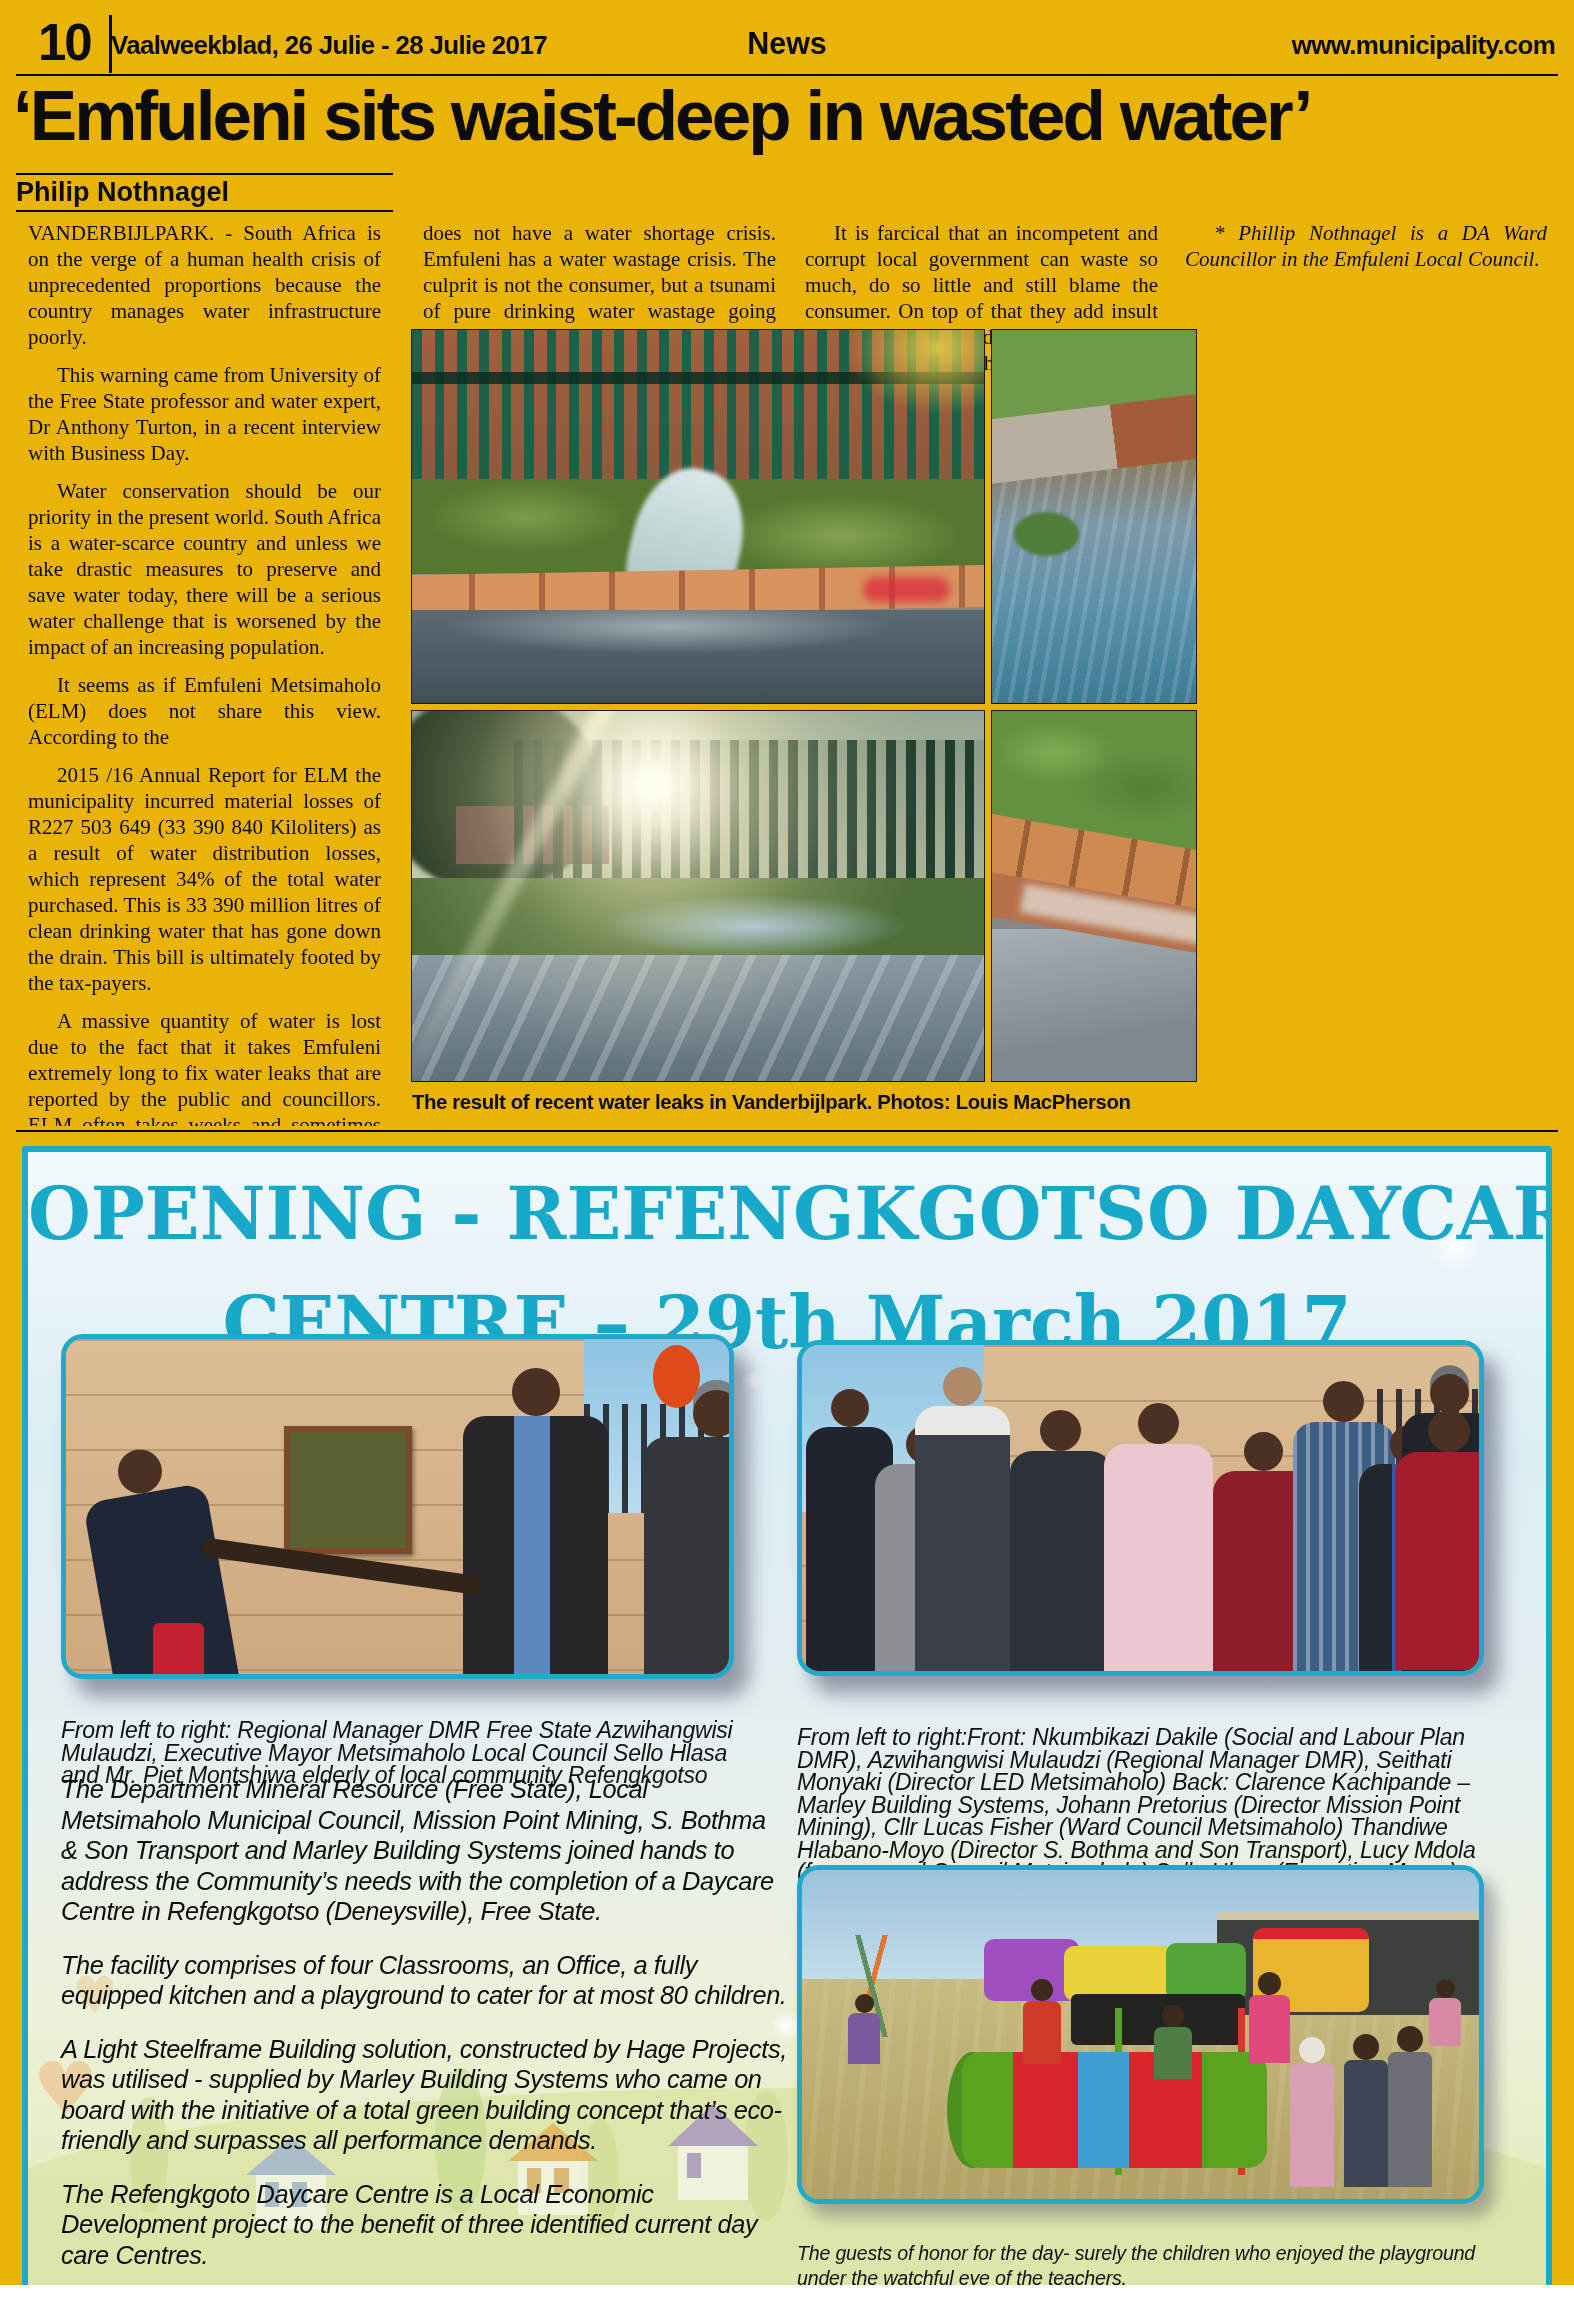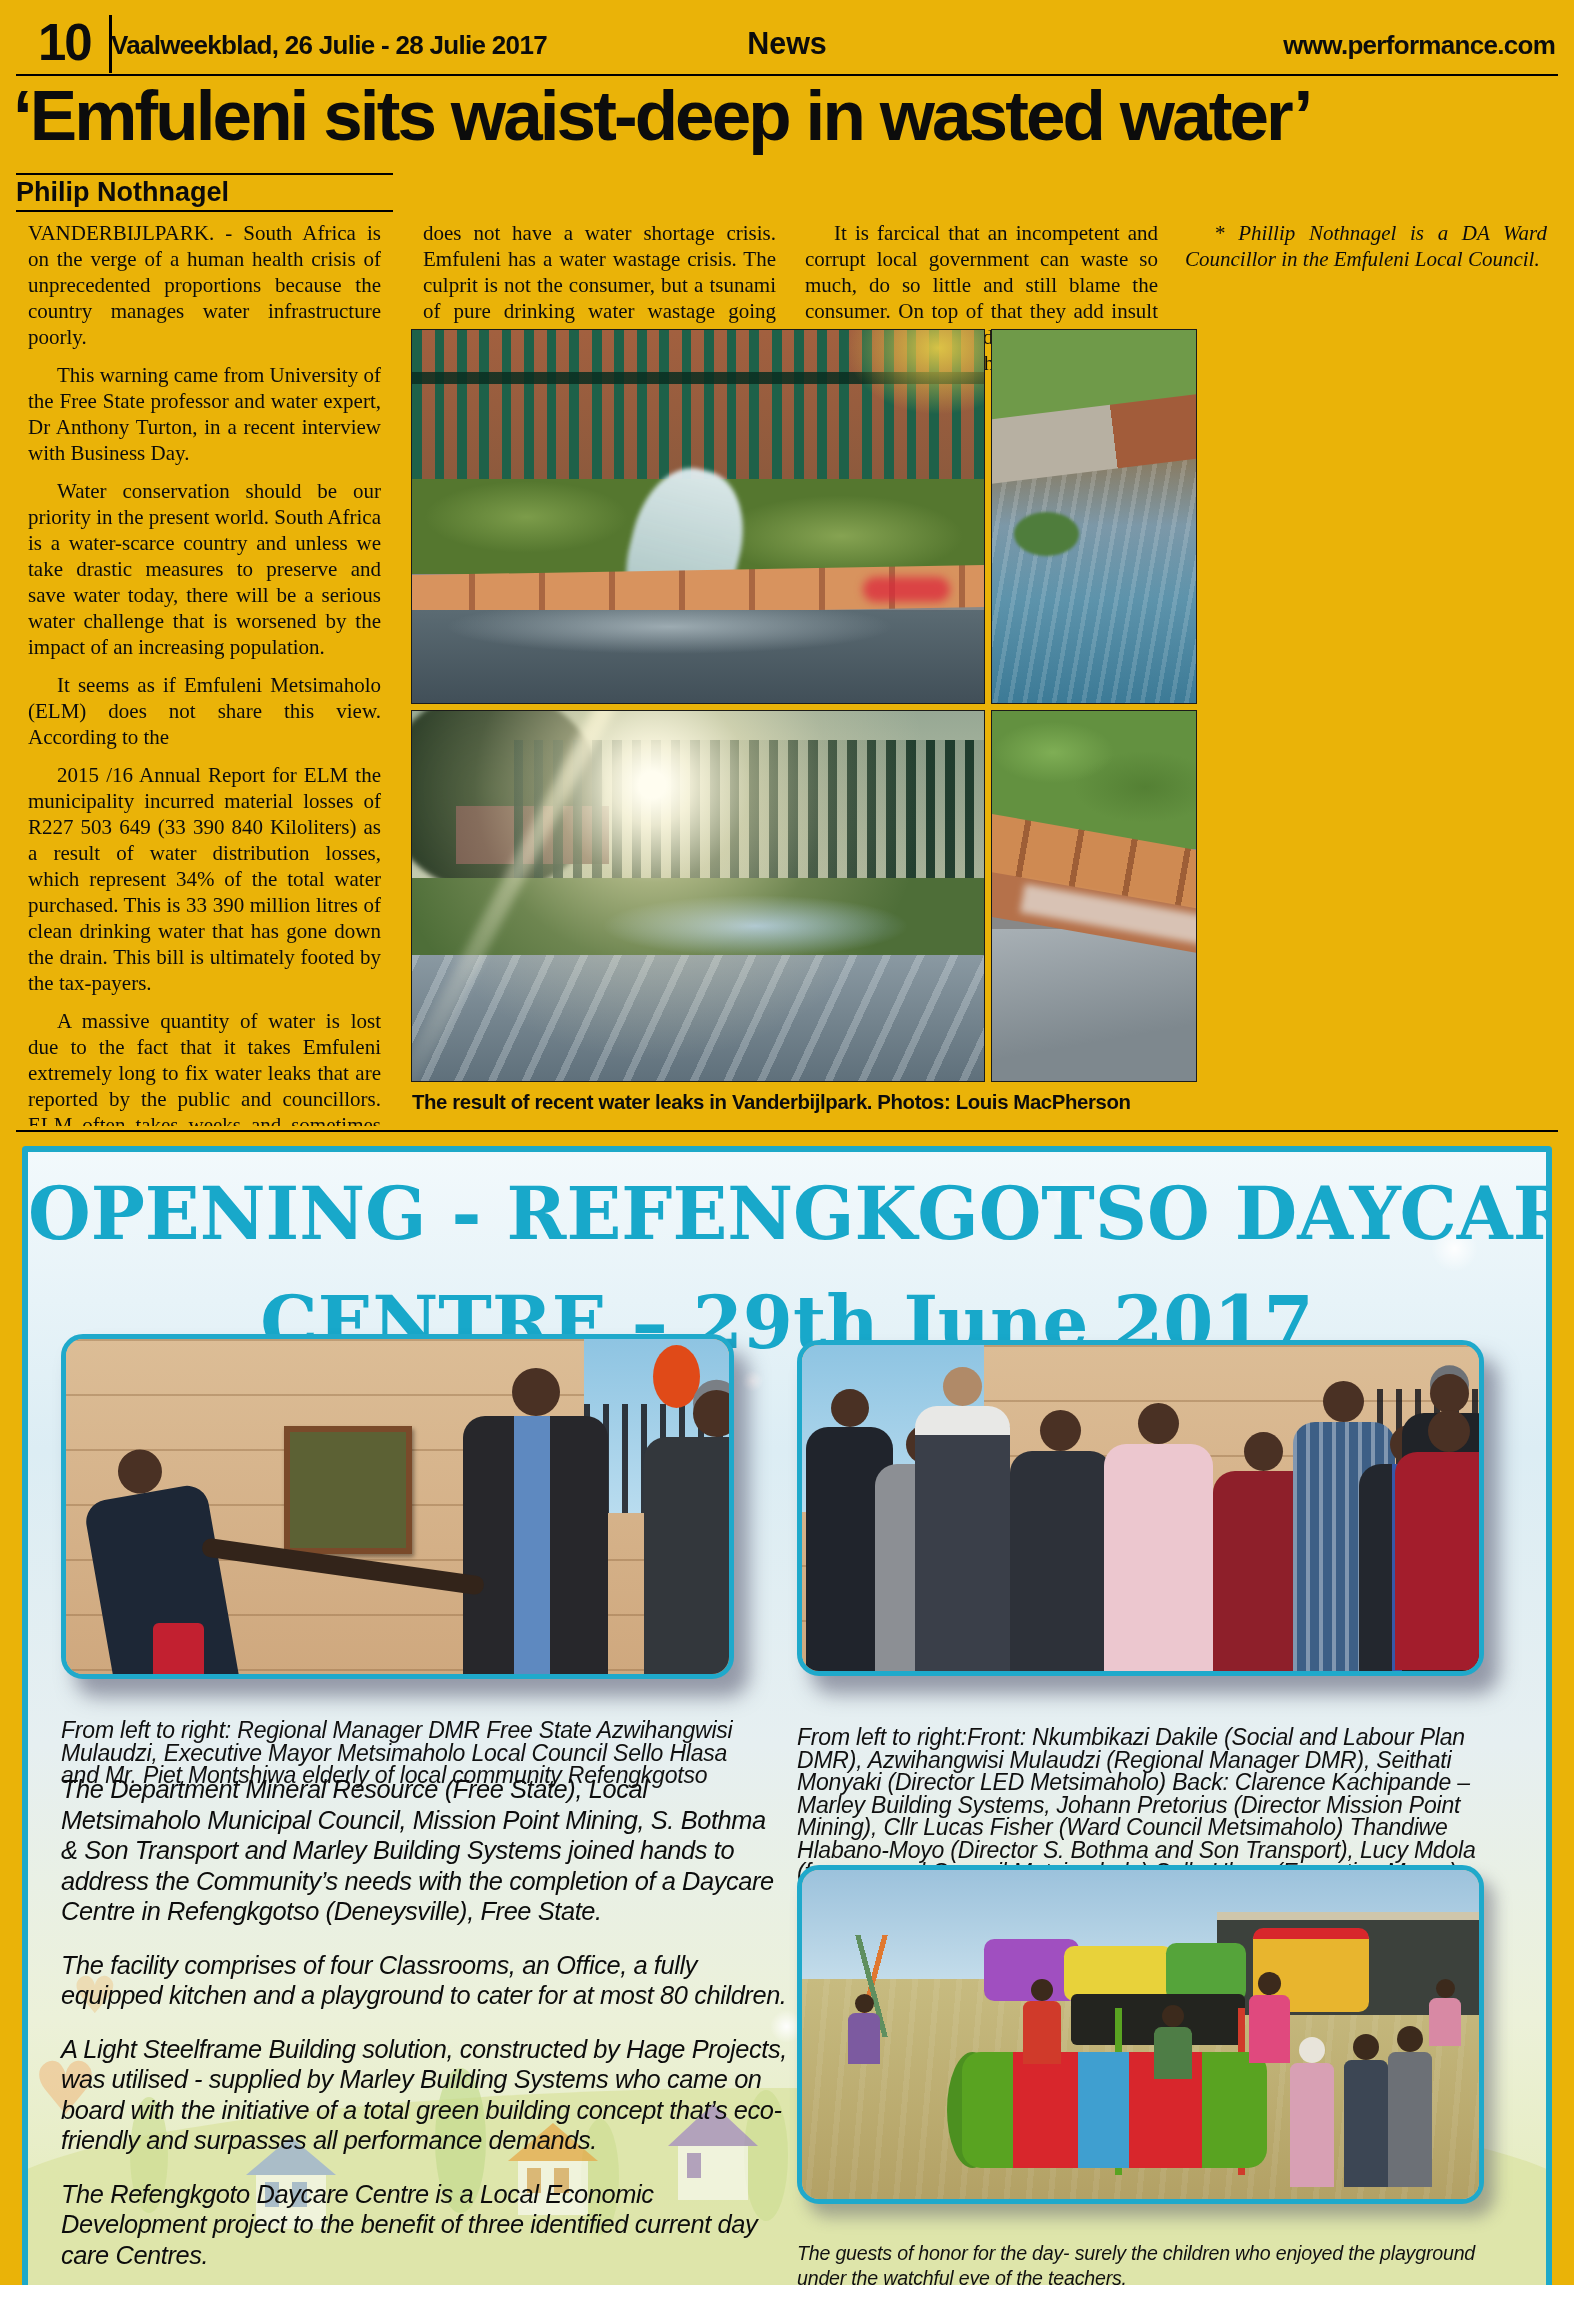--- a/index.html
+++ b/index.html
@@ -181,21 +181,21 @@
 </head>
 <body>
 
 <div id="page">
 
   <header class="masthead">
     <div class="pagenum">10</div>
     <div class="mast-vrule"></div>
     <div class="mast-issue">Vaalweekblad, 26 Julie - 28 Julie 2017</div>
     <div class="mast-section">News</div>
-    <div class="mast-site">www.performance.com</div>
+    <div class="mast-site">www.municipality.com</div>
   </header>
 
   <h1 class="headline">‘Emfuleni sits waist-deep in wasted water’</h1>
   <div class="byline-box">
     <span class="byline">Philip Nothnagel</span>
   </div>
 
   <div class="col" id="col1">
     <p>VANDERBIJLPARK. - South Africa is on the verge of a human health crisis of unprecedented proportions because the country manages water infrastructure poorly.</p>
     <p class="ind">This warning came from University of the Free State professor and water expert, Dr Anthony Turton, in a recent interview with Business Day.</p>
@@ -270,21 +270,21 @@
     <div class="house-dec" style="left:480px;top:971px;">
       <div class="roof" style="border-bottom:38px solid #e8a23f;"></div>
       <div class="hbody"><span class="win" style="background:#d9a05a;"></span><span class="win" style="background:#d9a05a;"></span></div>
     </div>
     <div class="house-dec" style="left:640px;top:952px;">
       <div class="roof" style="border-bottom:42px solid #9b7fc4;"></div>
       <div class="hbody"><span class="win" style="background:#9b7fc4;"></span></div>
     </div>
 
     <h2 class="ad-title" id="ad-title1">OPENING - REFENGKGOTSO DAYCARE</h2>
-    <h2 class="ad-title" id="ad-title2">CENTRE – 29th June 2017</h2>
+    <h2 class="ad-title" id="ad-title2">CENTRE – 29th March 2017</h2>
 
     <div class="ad-photo" id="adph-left">
       <div class="wall"></div>
       <div class="skypatch" style="right:0;top:0;width:145px;height:174px;"></div>
       <div class="fencebars" style="right:0;top:65px;width:145px;height:109px;"></div>
       <div class="lolli" style="right:29px;top:5.8px;"></div>
       <div class="plaque" style="left:218px;top:87px;width:116px;height:116px;"></div>
       <div class="person" style="left:22px;top:109px;width:138px;height:240px;transform:rotate(-10deg);">
         <div class="head" style="width:44px;height:44px;"></div>
         <div class="torso" style="width:124px;height:196px;background:#1d2736;"></div>

